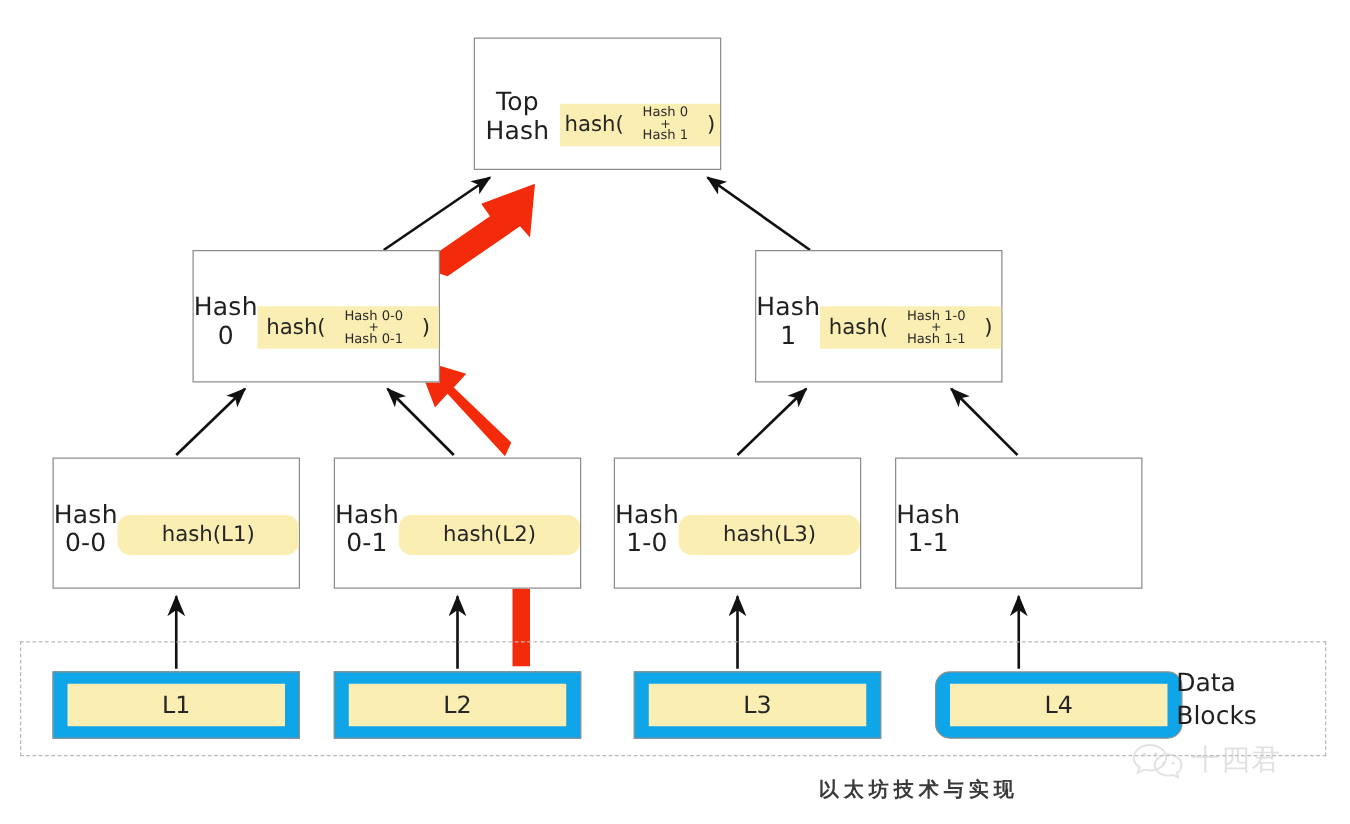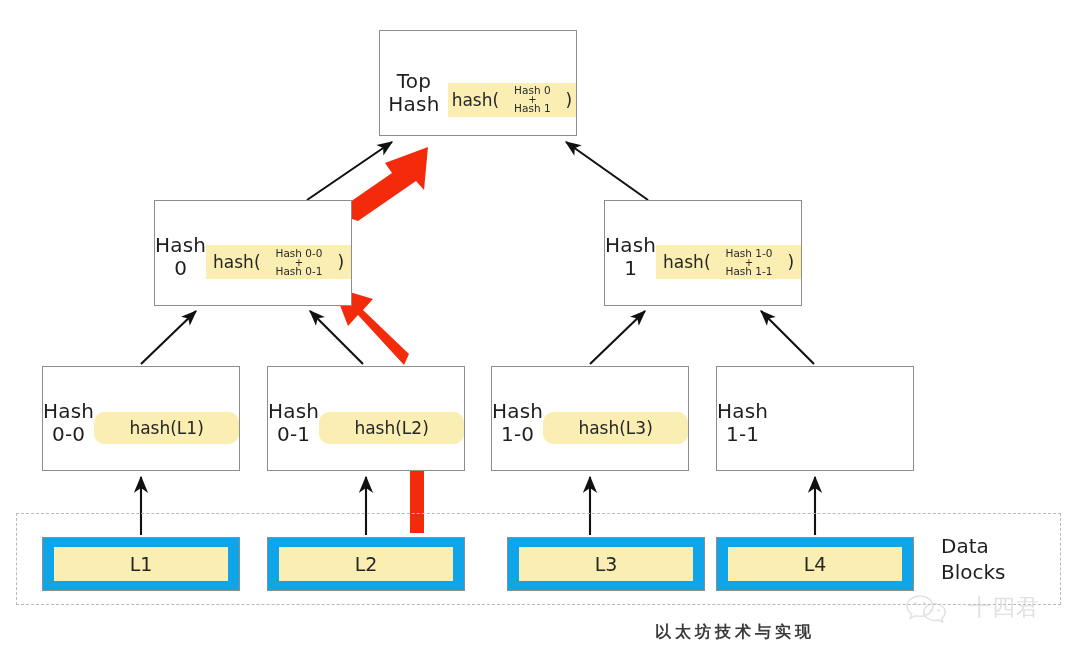--- a/index.html
+++ b/index.html
@@ -122,36 +122,36 @@
     align-items: center;
     justify-content: center;
   }
   .datablock .hash-bar {
     width: 174px; height: 34px;
     font-size: 19px;
   }
   #block-l1 { left: 42px; }
   #block-l2 { left: 267px; }
   #block-l3 { left: 491px; margin-left: 16px; }
-  #block-l4 { left: 716px; }
+  #block-l4 { left: 748px; border-radius: 12px; }
   #data-blocks-label {
     position: absolute;
     left: 941px; top: 533px;
     font-size: 20px;
     line-height: 26px;
     color: #1f1f1f;
     white-space: pre-line;
   }
   
   #watermark {
     position: absolute;
     left: 905px; top: 592px;
     display: flex;
     align-items: center;
-    gap: 17px;
+    gap: 2px;
     opacity: 0.55;
   }
   #watermark .wx-text {
     font-size: 23px;
     color: #c9c9c9;
     letter-spacing: 1px;
     font-family: "DejaVu Sans", "Liberation Sans", sans-serif;
   }
   #footer-text {
     position: absolute;

